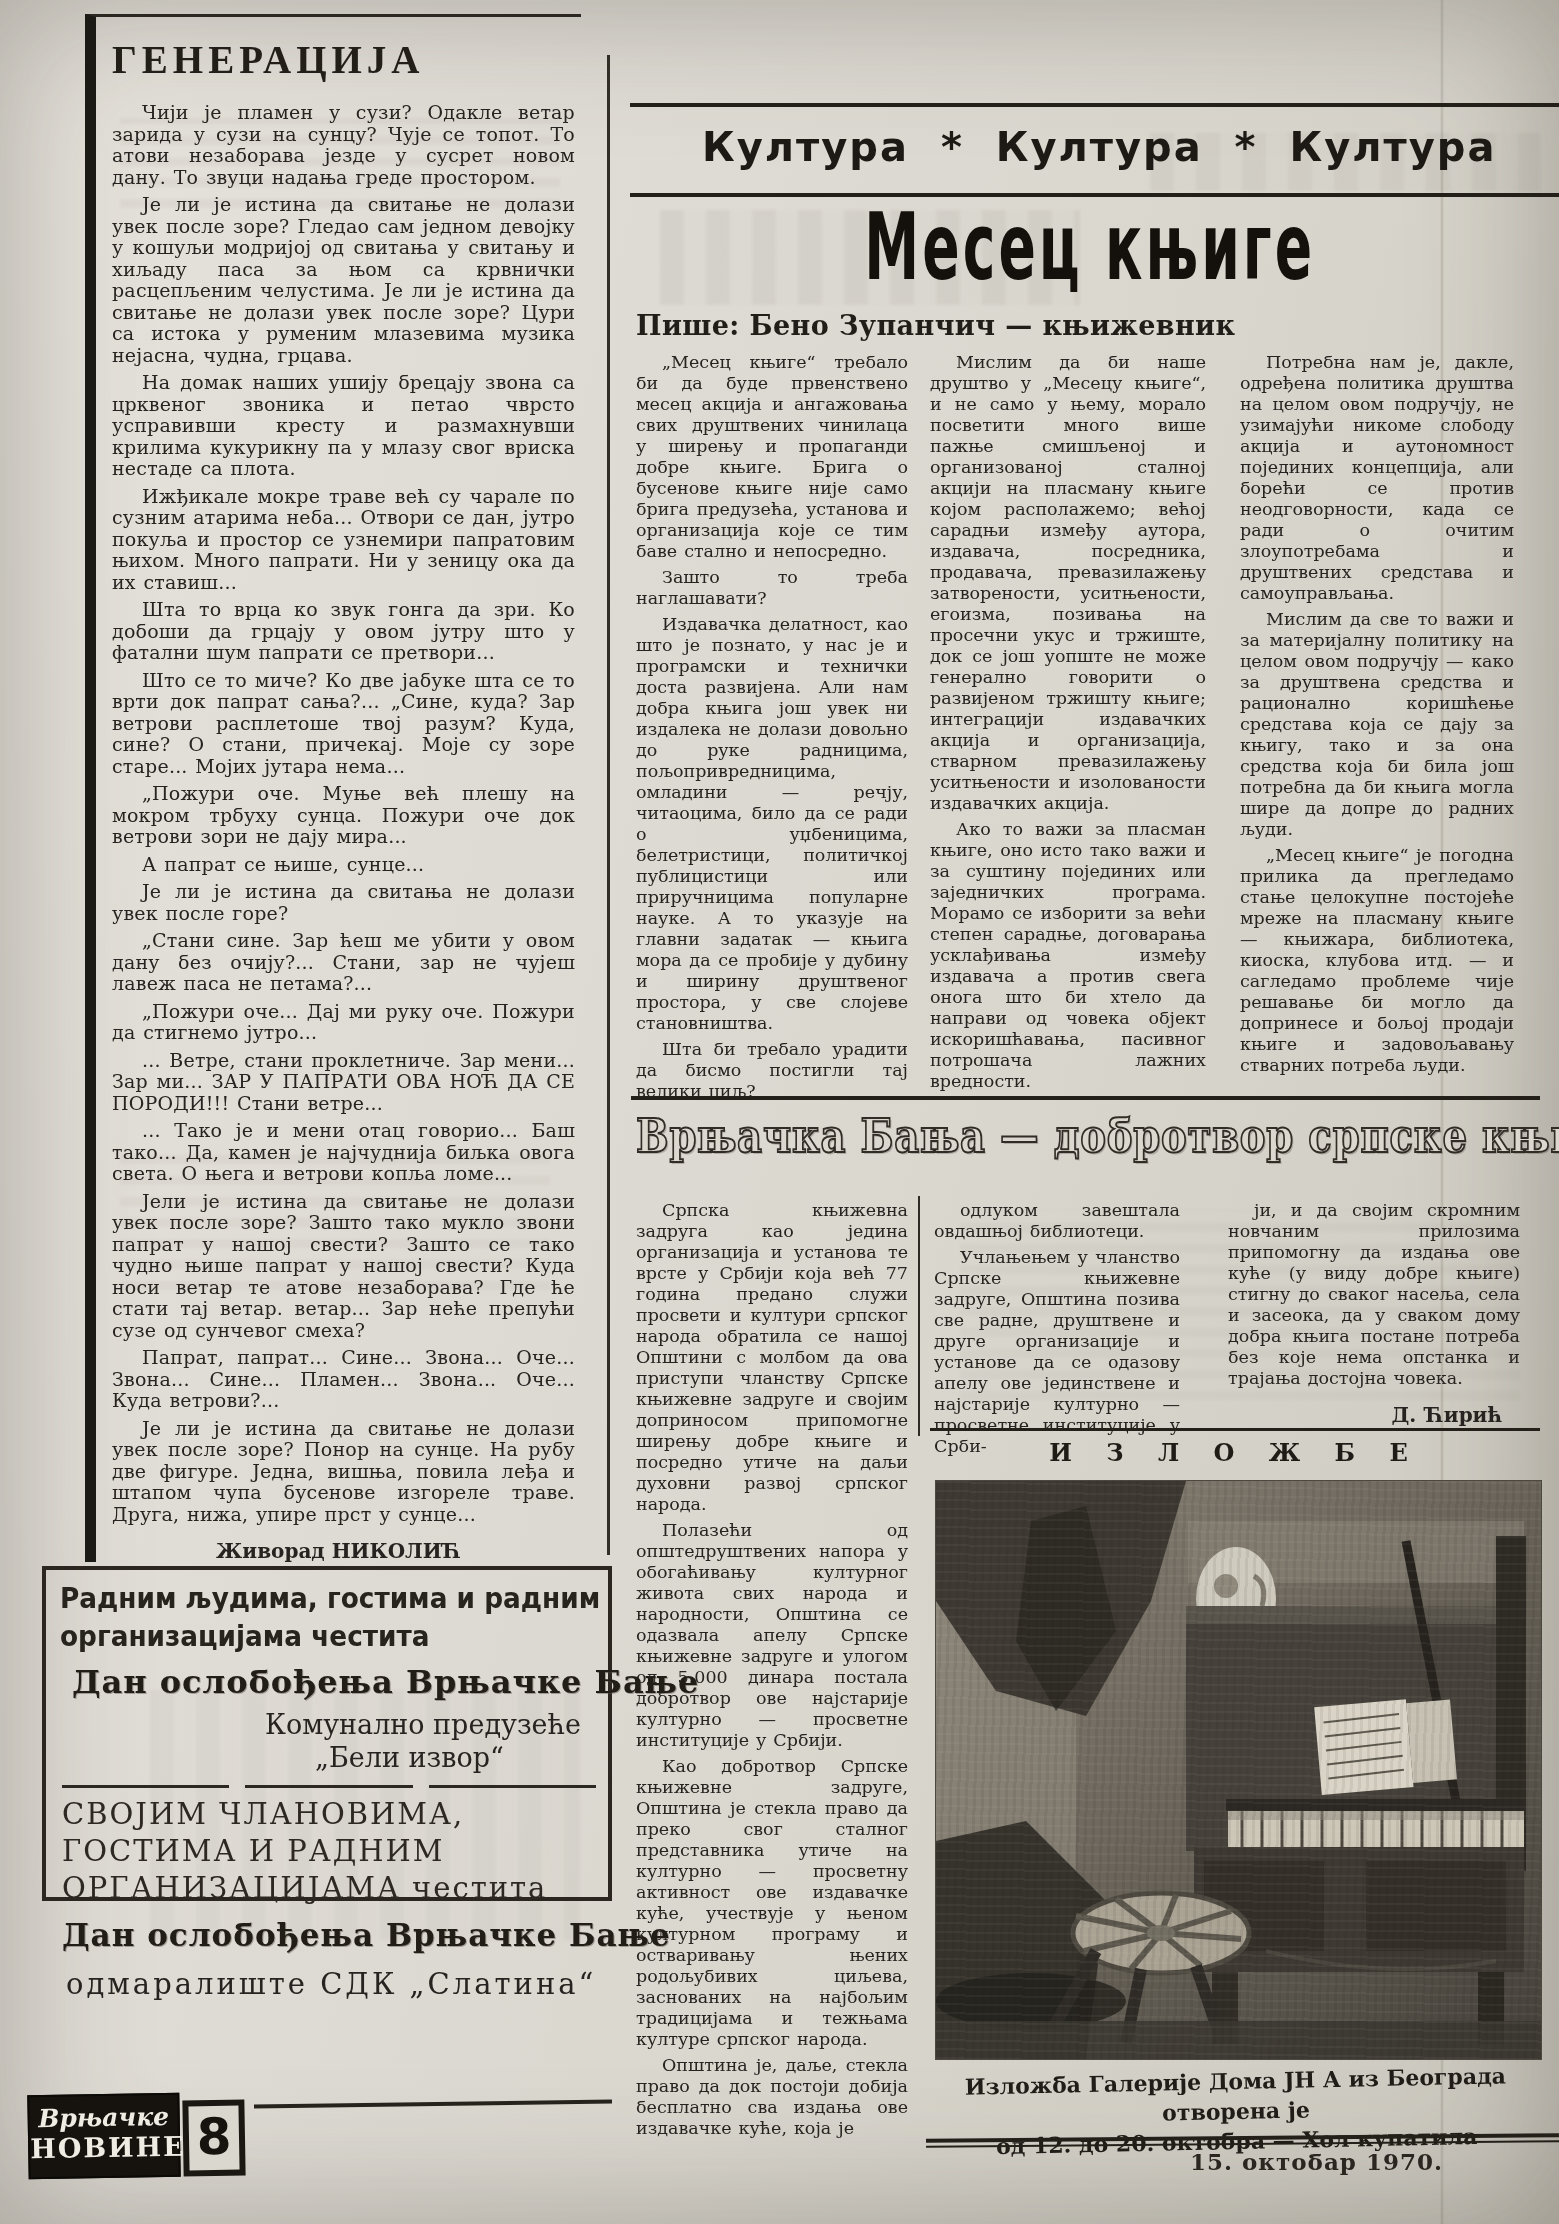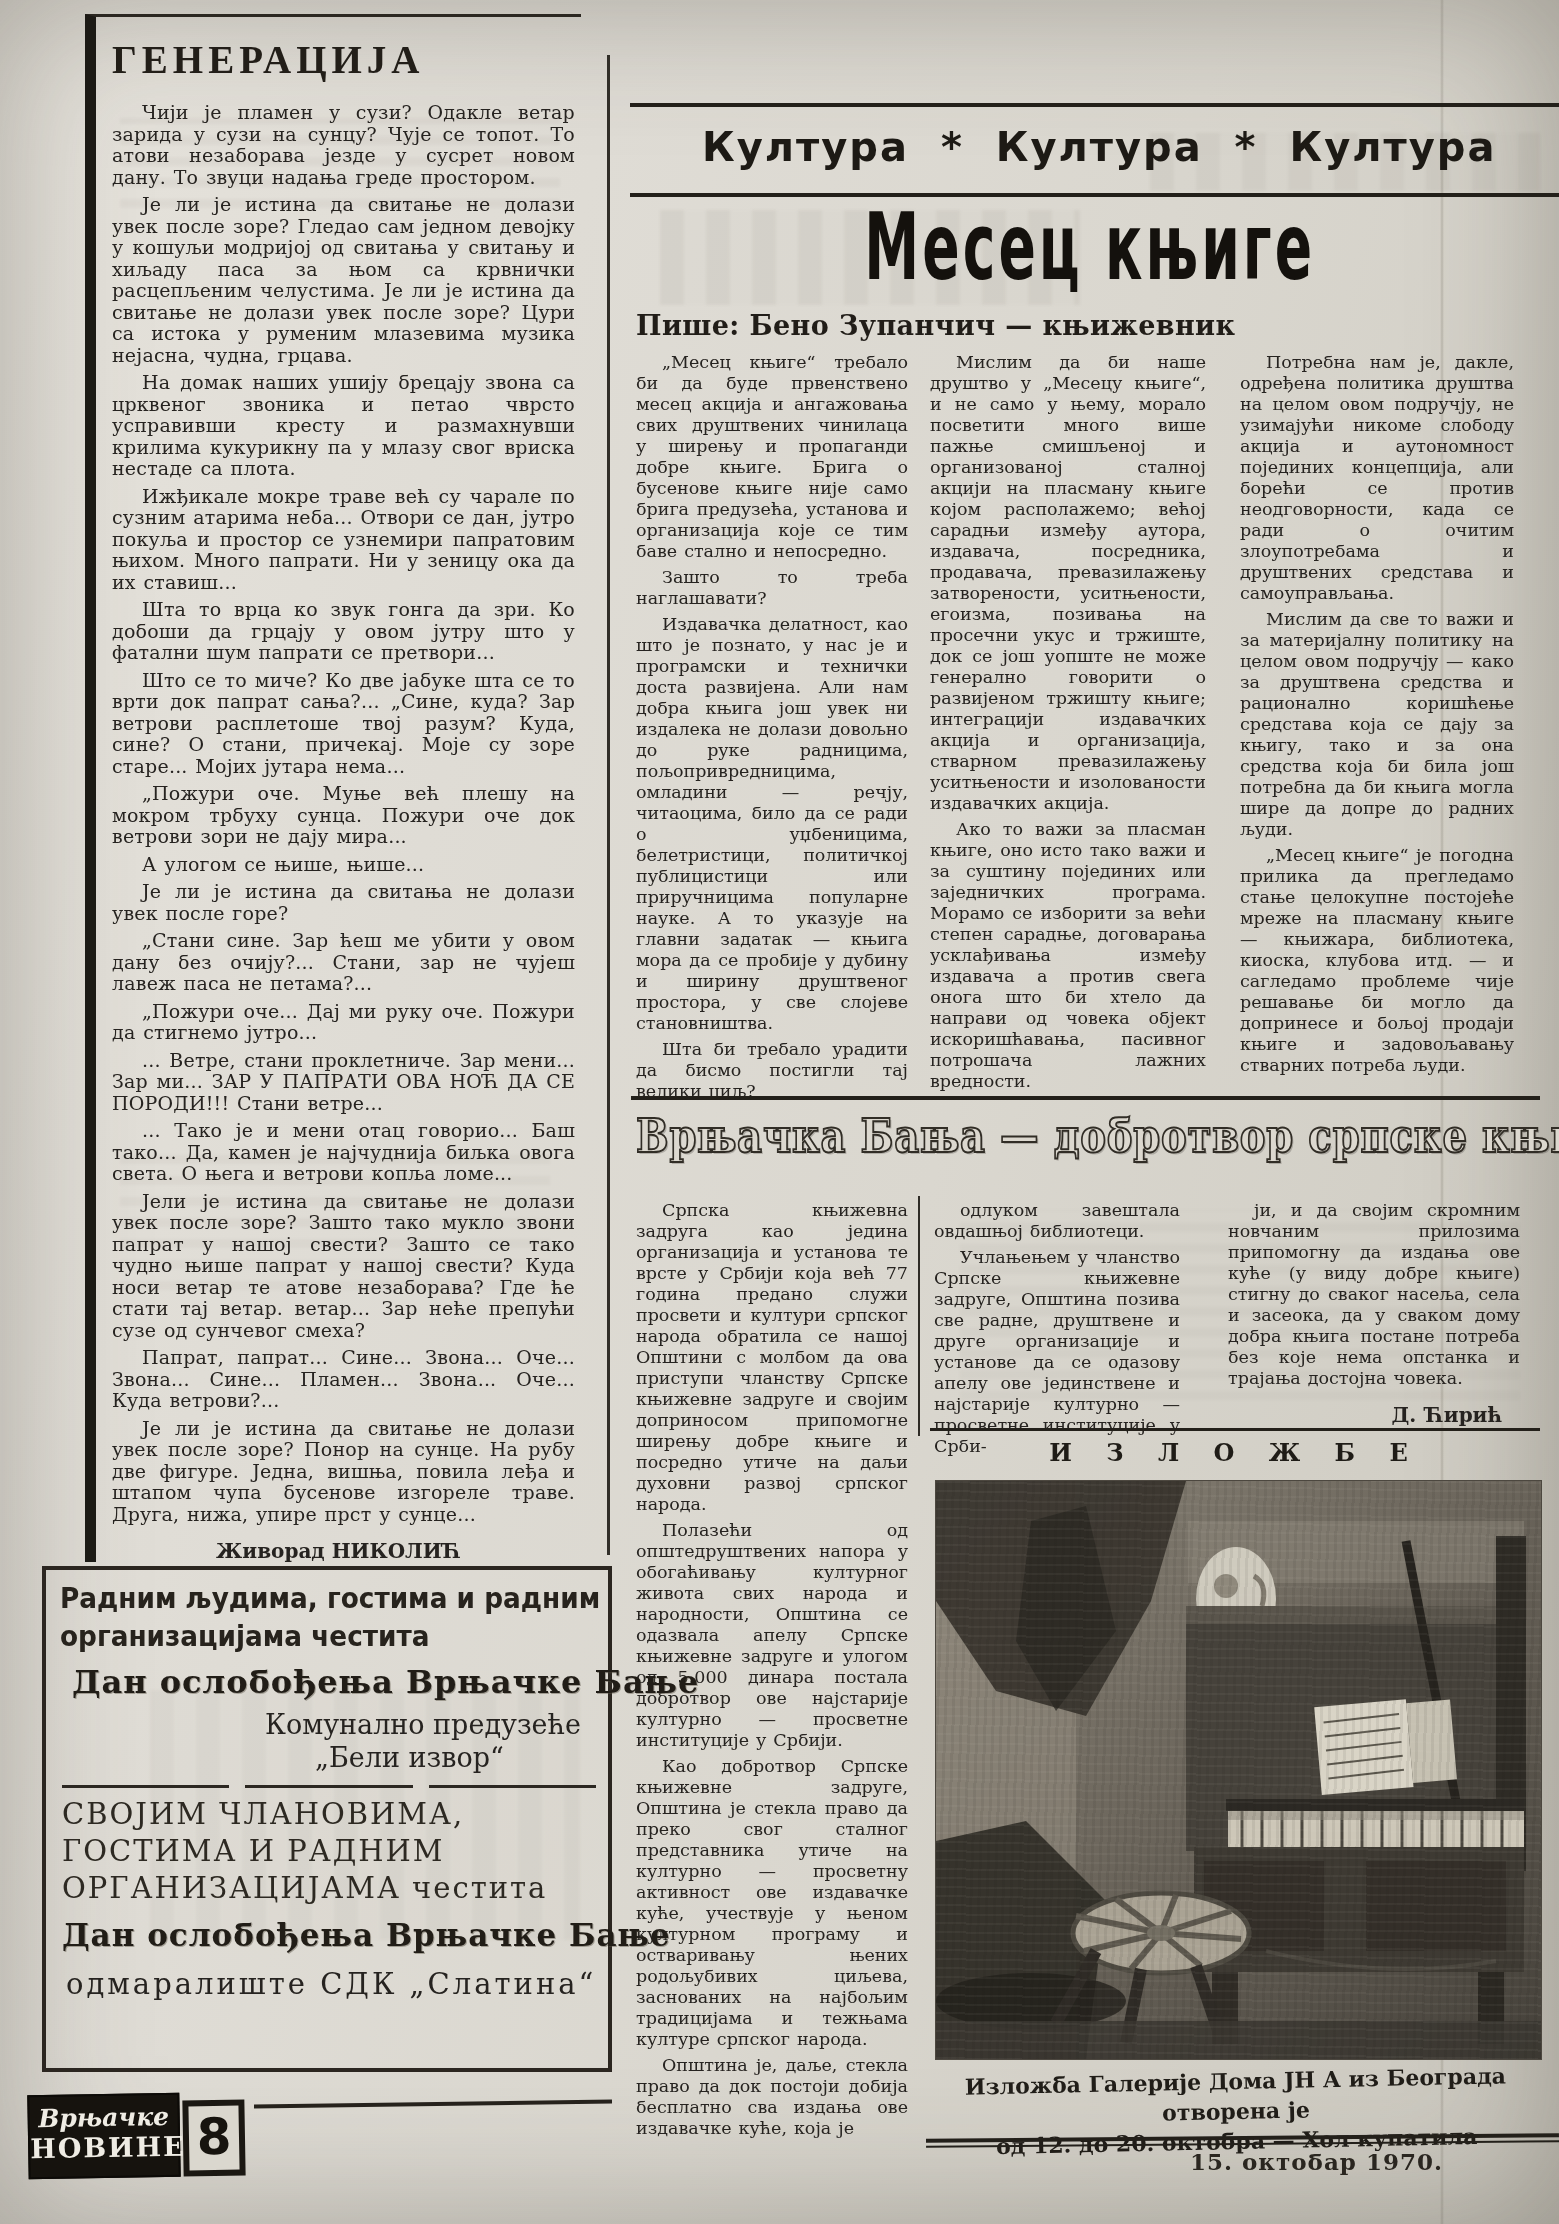--- a/index.html
+++ b/index.html
@@ -52,21 +52,21 @@
   .artwork{left:935px;top:1480px;width:605px;height:578px;border:1px solid #4c473f;overflow:hidden;}
   .art-noise{position:absolute;inset:0;
     background:repeating-linear-gradient(92deg,rgba(22,20,16,.07) 0 3px,transparent 3px 8px),
                repeating-linear-gradient(1deg,rgba(226,221,210,.05) 0 2px,transparent 2px 9px);}
   .caption{left:928px;top:2066px;width:616px;text-align:center;font-weight:bold;font-size:22px;
     transform:rotate(-1.2deg);color:#201d18;line-height:30px;}
   .bottom-rule{left:926px;top:2136px;width:633px;height:9px;border-top:4px solid #23201a;
     border-bottom:2px solid #23201a;box-sizing:border-box;transform:rotate(-.5deg);}
   .footer-date{left:1190px;top:2148px;font-weight:bold;font-size:23px;letter-spacing:1px;color:#2a2620;}
   
-  .ad-box{left:42px;top:1566px;width:570px;height:506px;border:4px solid #2b2620;box-sizing:border-box;
+  .ad-box{left:42px;top:1566px;width:570px;height:335px;border:4px solid #2b2620;box-sizing:border-box;
     padding:12px 10px 0 14px;}
   .ad-heavy{font-family:"DejaVu Sans","Liberation Sans",sans-serif;font-weight:bold;font-size:28px;
     color:#27231d;transform:scaleX(.94);transform-origin:left;white-space:nowrap;}
   .ad-heavy2{margin-top:5px;}
   .ad-slab{font-weight:bold;font-size:32px;letter-spacing:1px;color:#211d17;margin-top:10px;
     margin-left:12px;white-space:nowrap;text-shadow:1px 1px 0 rgba(90,84,72,.45);}
   .ad-org1{font-size:27px;margin:8px 0 0 205px;white-space:nowrap;}
   .ad-org2{font-size:27px;margin:2px 0 0 255px;white-space:nowrap;}
   .ad-divider{display:flex;gap:16px;margin:12px 2px 0 2px;}
   .ad-divider i{flex:1;height:3px;background:#2b2721;}
@@ -107,21 +107,21 @@
   <div class="abs poem-panel">
     <div class="poem-title">ГЕНЕРАЦИЈА</div>
     <div class="poem-text">
         <p>Чији је пламен у сузи? Одакле ветар зарида у сузи на сунцу? Чује се топот. То атови незаборава језде у сусрет новом дану. То звуци надања греде простором.</p>
         <p>Је ли је истина да свитање не долази увек после зоре? Гледао сам једном девојку у кошуљи модријој од свитања у свитању и хиљаду паса за њом са крвнички расцепљеним челустима. Је ли је истина да свитање не долази увек после зоре? Цури са истока у руменим млазевима музика нејасна, чудна, грцава.</p>
         <p>На домак наших ушију брецају звона са црквеног звоника и петао чврсто усправивши кресту и размахнувши крилима кукурикну па у млазу свог вриска нестаде са плота.</p>
         <p>Ижђикале мокре траве већ су чарале по сузним атарима неба... Отвори се дан, јутро покуља и простор се узнемири папратовим њихом. Много папрати. Ни у зеницу ока да их ставиш...</p>
         <p>Шта то врца ко звук гонга да зри. Ко добоши да грцају у овом јутру што у фатални шум папрати се претвори...</p>
         <p>Што се то миче? Ко две јабуке шта се то врти док папрат сања?... „Сине, куда? Зар ветрови расплетоше твој разум? Куда, сине? О стани, причекај. Моје су зоре старе... Мојих јутара нема...</p>
         <p>„Пожури оче. Муње већ плешу на мокром трбуху сунца. Пожури оче док ветрови зори не дају мира...</p>
-        <p>А улогом се њише, њише...</p>
+        <p>А папрат се њише, сунце...</p>
         <p>Је ли је истина да свитања не долази увек после горе?</p>
         <p>„Стани сине. Зар ћеш ме убити у овом дану без очију?... Стани, зар не чујеш лавеж паса не петама?...</p>
         <p>„Пожури оче... Дај ми руку оче. Пожури да стигнемо јутро...</p>
         <p>... Ветре, стани проклетниче. Зар мени... Зар ми... ЗАР У ПАПРАТИ ОВА НОЋ ДА СЕ ПОРОДИ!!! Стани ветре...</p>
         <p>... Тако је и мени отац говорио... Баш тако... Да, камен је најчуднија биљка овога света. О њега и ветрови копља ломе...</p>
         <p>Јели је истина да свитање не долази увек после зоре? Зашто тако мукло звони папрат у нашој свести? Зашто се тако чудно њише папрат у нашој свести? Куда носи ветар те атове незаборава? Где ће стати тај ветар. ветар... Зар неће препући сузе од сунчевог смеха?</p>
         <p>Папрат, папрат... Сине... Звона... Оче... Звона... Сине... Пламен... Звона... Оче... Куда ветрови?...</p>
         <p>Је ли је истина да свитање не долази увек после зоре? Понор на сунце. На рубу две фигуре. Једна, вишња, повила леђа и штапом чупа бусенове изгореле траве. Друга, нижа, упире прст у сунце...</p>
       </div>
     <div class="poem-signature">Живорад НИКОЛИЋ</div>

